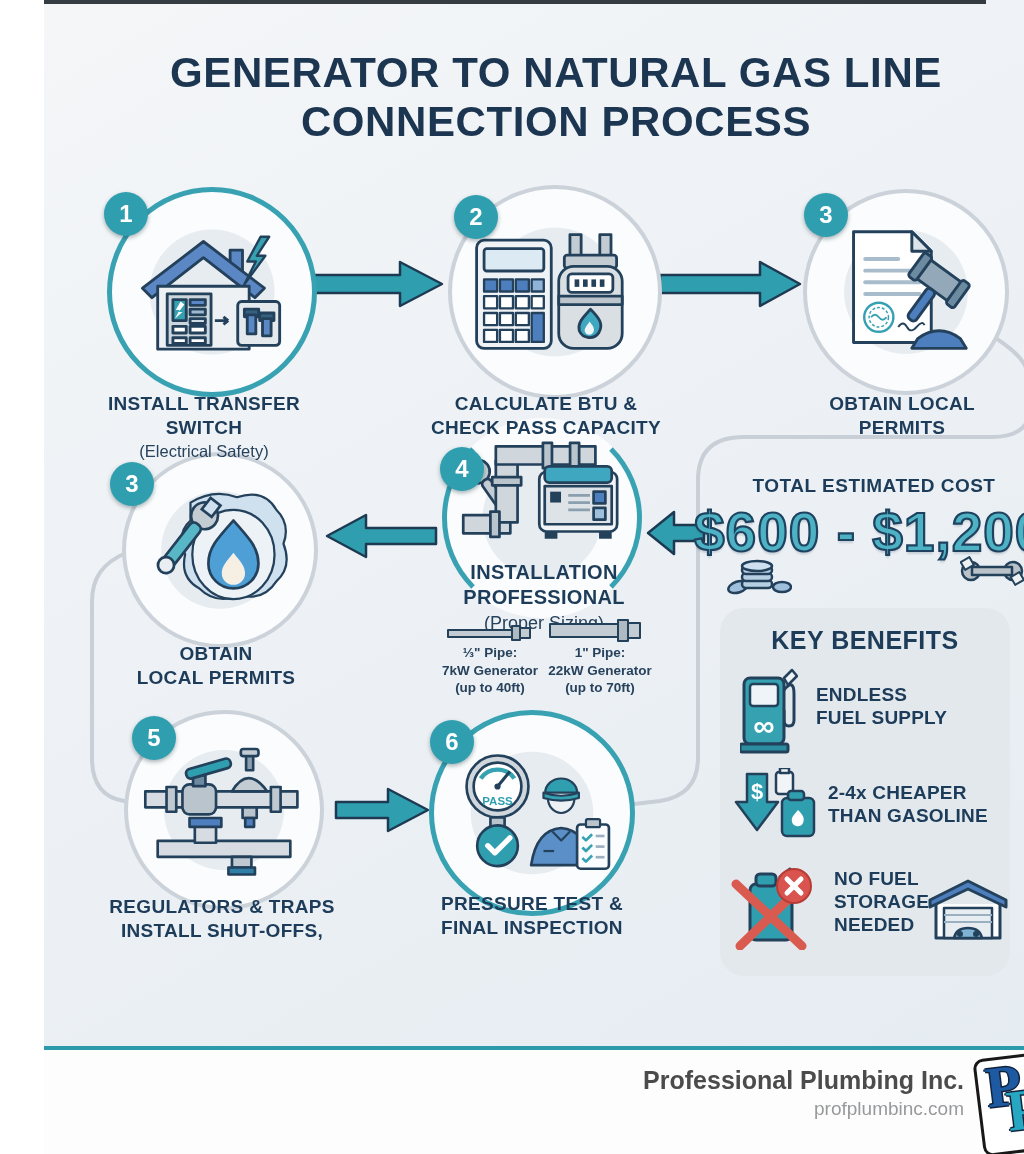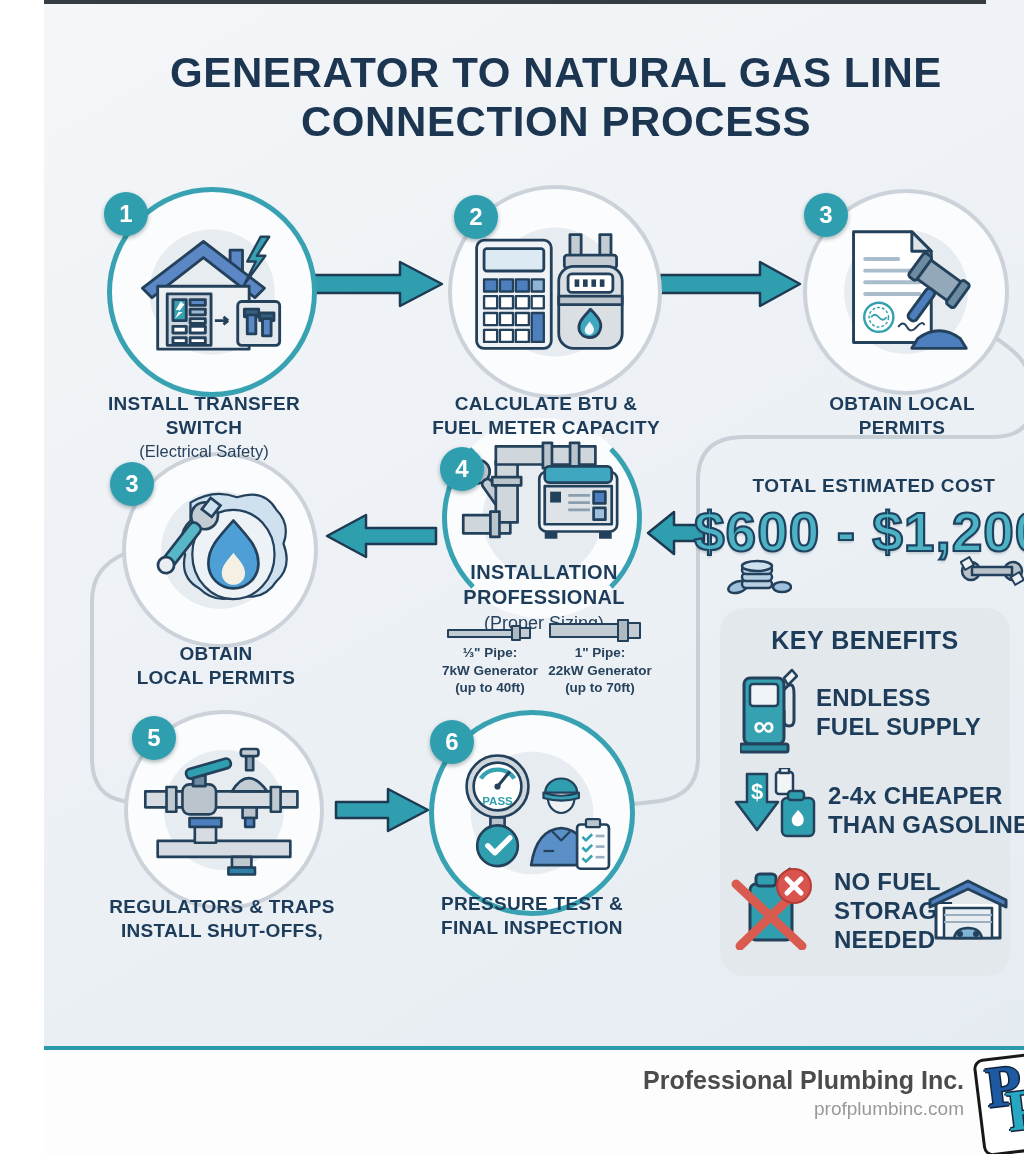--- a/index.html
+++ b/index.html
@@ -24,21 +24,21 @@
   .sub{font-size:16.5px;color:#27425c;margin-top:3px;font-weight:500;}
   .spec{position:absolute;text-align:center;font-size:13.5px;font-weight:bold;color:#27425c;line-height:1.3;z-index:3;}
   .pipe-graphic{position:absolute;z-index:3;}
   .cost-label{position:absolute;text-align:center;font-size:19px;font-weight:800;color:#1d3c5a;letter-spacing:.5px;z-index:3;}
   .cost-value{position:absolute;text-align:left;font-size:55px;font-weight:800;color:#4db3c4;
     -webkit-text-stroke:2.2px #1e4260;letter-spacing:1px;z-index:3;
     text-shadow:0 3px 2px rgba(30,60,80,.18);}
   .panel{position:absolute;left:676px;top:608px;width:290px;height:368px;background:#e3e8ec;border-radius:24px;z-index:2;}
   .panel-title{position:absolute;left:676px;top:626px;width:290px;text-align:center;
     font-size:25px;font-weight:800;color:#1d3c5a;letter-spacing:.5px;z-index:3;}
-  .benefit-text{position:absolute;font-size:24px;font-weight:800;color:#1d3c5a;line-height:1.2;z-index:3;letter-spacing:.2px;}
+  .benefit-text{position:absolute;font-size:19px;font-weight:800;color:#1d3c5a;line-height:1.2;z-index:3;letter-spacing:.2px;}
   .benefit-icon{position:absolute;z-index:3;}
   .cost-icon{position:absolute;z-index:3;}
   .divider{position:absolute;left:0;top:1046px;width:100%;height:4px;background:#2b9aab;z-index:5;}
   .footer{position:absolute;left:0;top:1050px;width:100%;height:104px;background:#fdfdfd;z-index:4;}
   .footer-text{position:absolute;right:104px;top:1066px;width:420px;text-align:right;z-index:6;}
   .company{font-size:25px;font-weight:bold;color:#4b4b4b;}
   .website{font-size:19px;color:#98999b;margin-top:3px;}
   .logo{position:absolute;left:934px;top:1055px;width:70px;height:92px;background:#fff;border:3px solid #181818;
     border-radius:10px;transform:rotate(-7deg);z-index:6;}
   .logo span{position:absolute;font-family:"Liberation Serif",serif;font-weight:bold;font-size:58px;line-height:1;}
@@ -141,21 +141,21 @@
         </g>
         <rect x="94" y="72" width="68" height="9" fill="#bcc5cb"></rect>
         <path d="M128 86 c10 10 14 16 9 25 a12 12 0 0 1 -21 -2 c-2 -9 4 -14 12 -23 z" fill="#3fa8c0"></path>
         <path d="M127 99 c4 5 6 8 4 12 a5 5 0 0 1 -9 -1 c-1 -4 2 -6 5 -11 z" fill="#eef6f8" stroke="none"></path>
       </g>
     </svg>
   </div>
   <div class="badge" style="left:410px;top:195px;">2</div>
   <div class="label" style="left:352px;top:392px;width:300px;">
     <div class="l1">CALCULATE BTU &amp;</div>
-    <div class="l1">FUEL METER CAPACITY</div>
+    <div class="l1">CHECK PASS CAPACITY</div>
   </div>
 
   <div class="circle gray" style="left:759px;top:189px;width:198px;height:198px;">
     <svg width="156" height="136" viewBox="0 0 160 140">
       <g stroke="#24415c" stroke-width="3" stroke-linejoin="round">
         <path d="M26 8 h60 l20 20 v94 h-80 z" fill="#fff"></path>
         <path d="M86 8 v20 h20 z" fill="#dce4ea"></path>
         <g stroke="#a8bccb" stroke-width="4" stroke-linecap="round">
           <path d="M38 36 h34"></path>
             <path d="M38 48 h56"></path>

